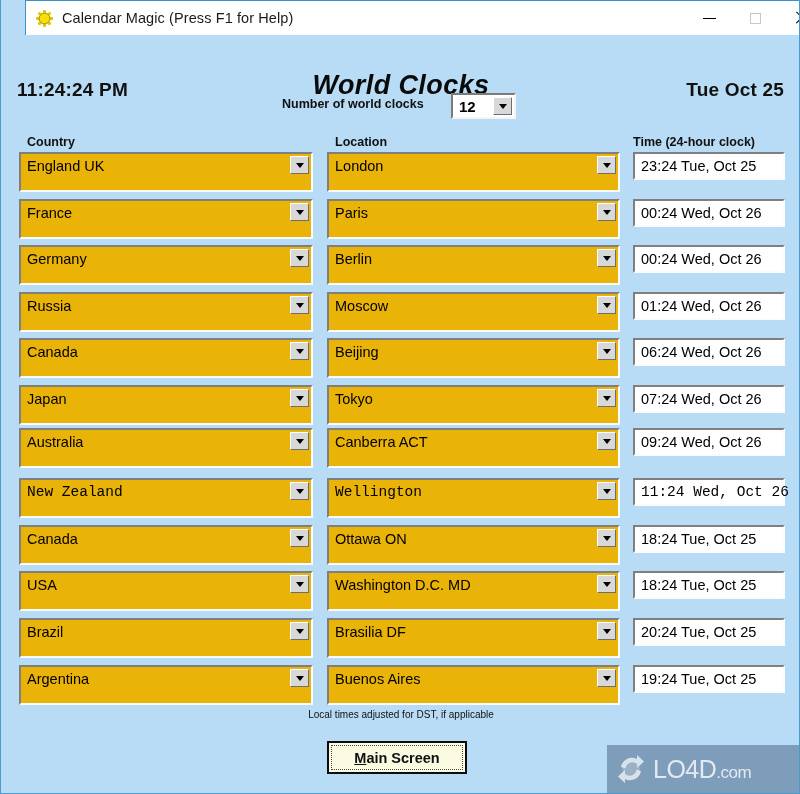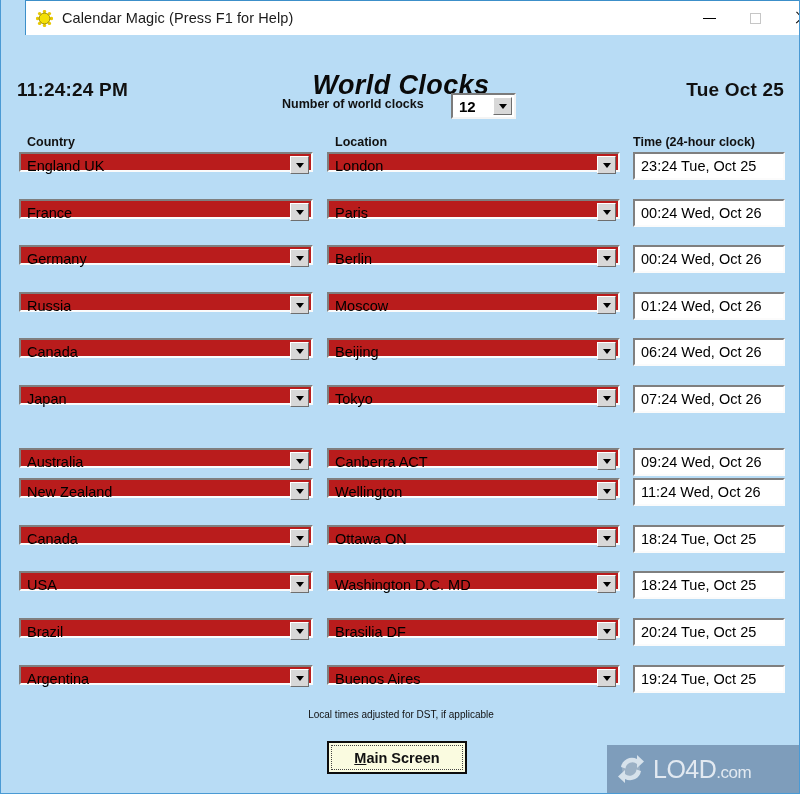--- a/index.html
+++ b/index.html
@@ -192,22 +192,22 @@
   
   #rows { position: absolute; left: 0; top: 0; width: 800px; }
   .clock-row {
     position: absolute;
     left: 0;
     width: 800px;
     height: 28px;
   }
   .combo {
     position: absolute;
-    height: 20px;
-    background: #b91c1c;
+    height: 40px;
+    background: #eab308;
     box-sizing: border-box;
     border-top: 2px solid #7f7f7f;
     border-left: 2px solid #7f7f7f;
     border-right: 2px solid #fbfbfb;
     border-bottom: 2px solid #fbfbfb;
   }
   .combo-text {
     position: absolute;
     left: 6px; top: 0;
     line-height: 24px;
@@ -447,38 +447,38 @@
         <div class="combo combo-location">
           <span class="combo-text">Tokyo</span>
           <span class="arrow-btn">
             <span class="arrow-glyph"></span>
           </span>
         </div>
         <div class="field-time">
           <span class="combo-text">07:24 Wed, Oct 26</span>
         </div>
       </div>
-      <div class="clock-row" style="top: 448px;">
+      <div class="clock-row" style="top: 428px;">
         <div class="combo combo-country">
           <span class="combo-text">Australia</span>
           <span class="arrow-btn">
             <span class="arrow-glyph"></span>
           </span>
         </div>
         <div class="combo combo-location">
           <span class="combo-text">Canberra ACT</span>
           <span class="arrow-btn">
             <span class="arrow-glyph"></span>
           </span>
         </div>
         <div class="field-time">
           <span class="combo-text">09:24 Wed, Oct 26</span>
         </div>
       </div>
-      <div class="clock-row" style="top: 478px;">
+      <div class="clock-row" style="top: 478px; font-family: Liberation Mono, monospace;">
         <div class="combo combo-country">
           <span class="combo-text">New Zealand</span>
           <span class="arrow-btn">
             <span class="arrow-glyph"></span>
           </span>
         </div>
         <div class="combo combo-location">
           <span class="combo-text">Wellington</span>
           <span class="arrow-btn">
             <span class="arrow-glyph"></span>

